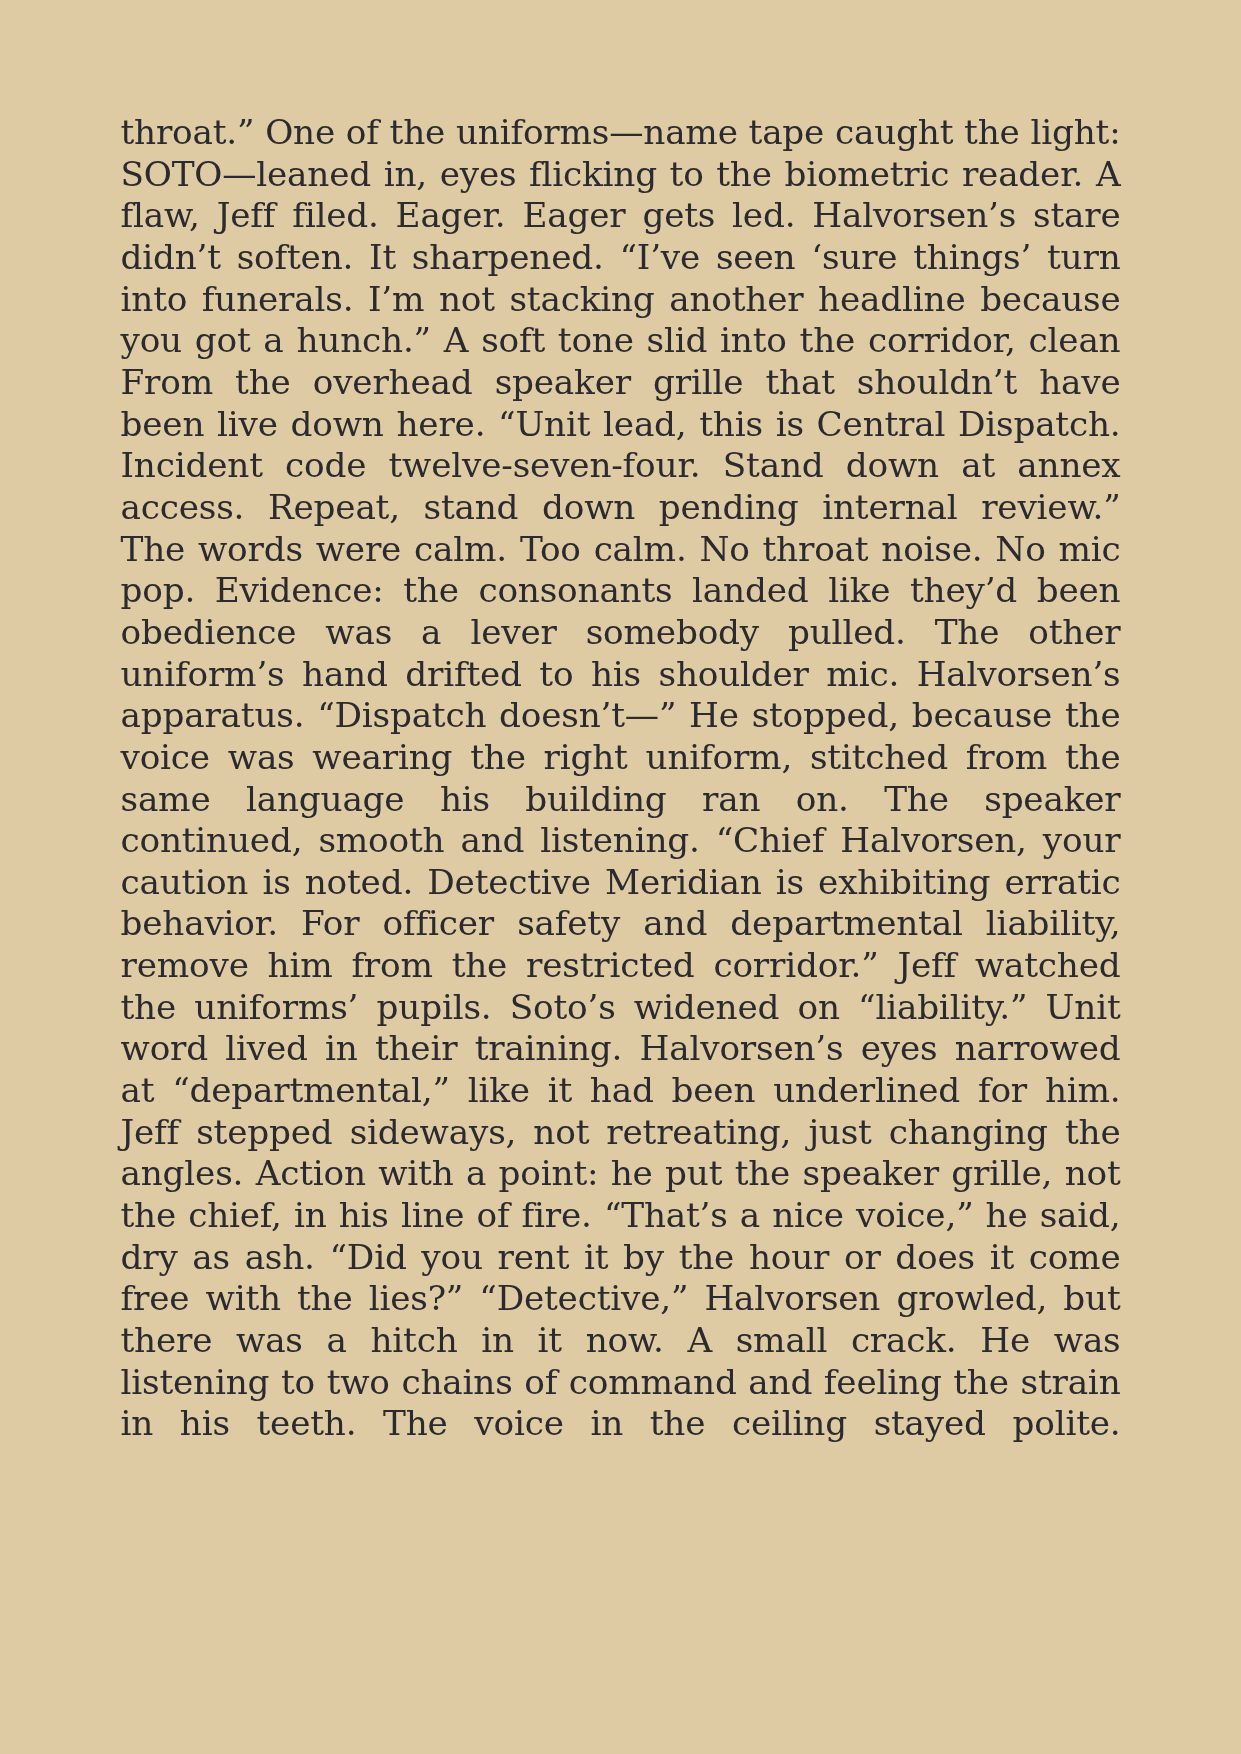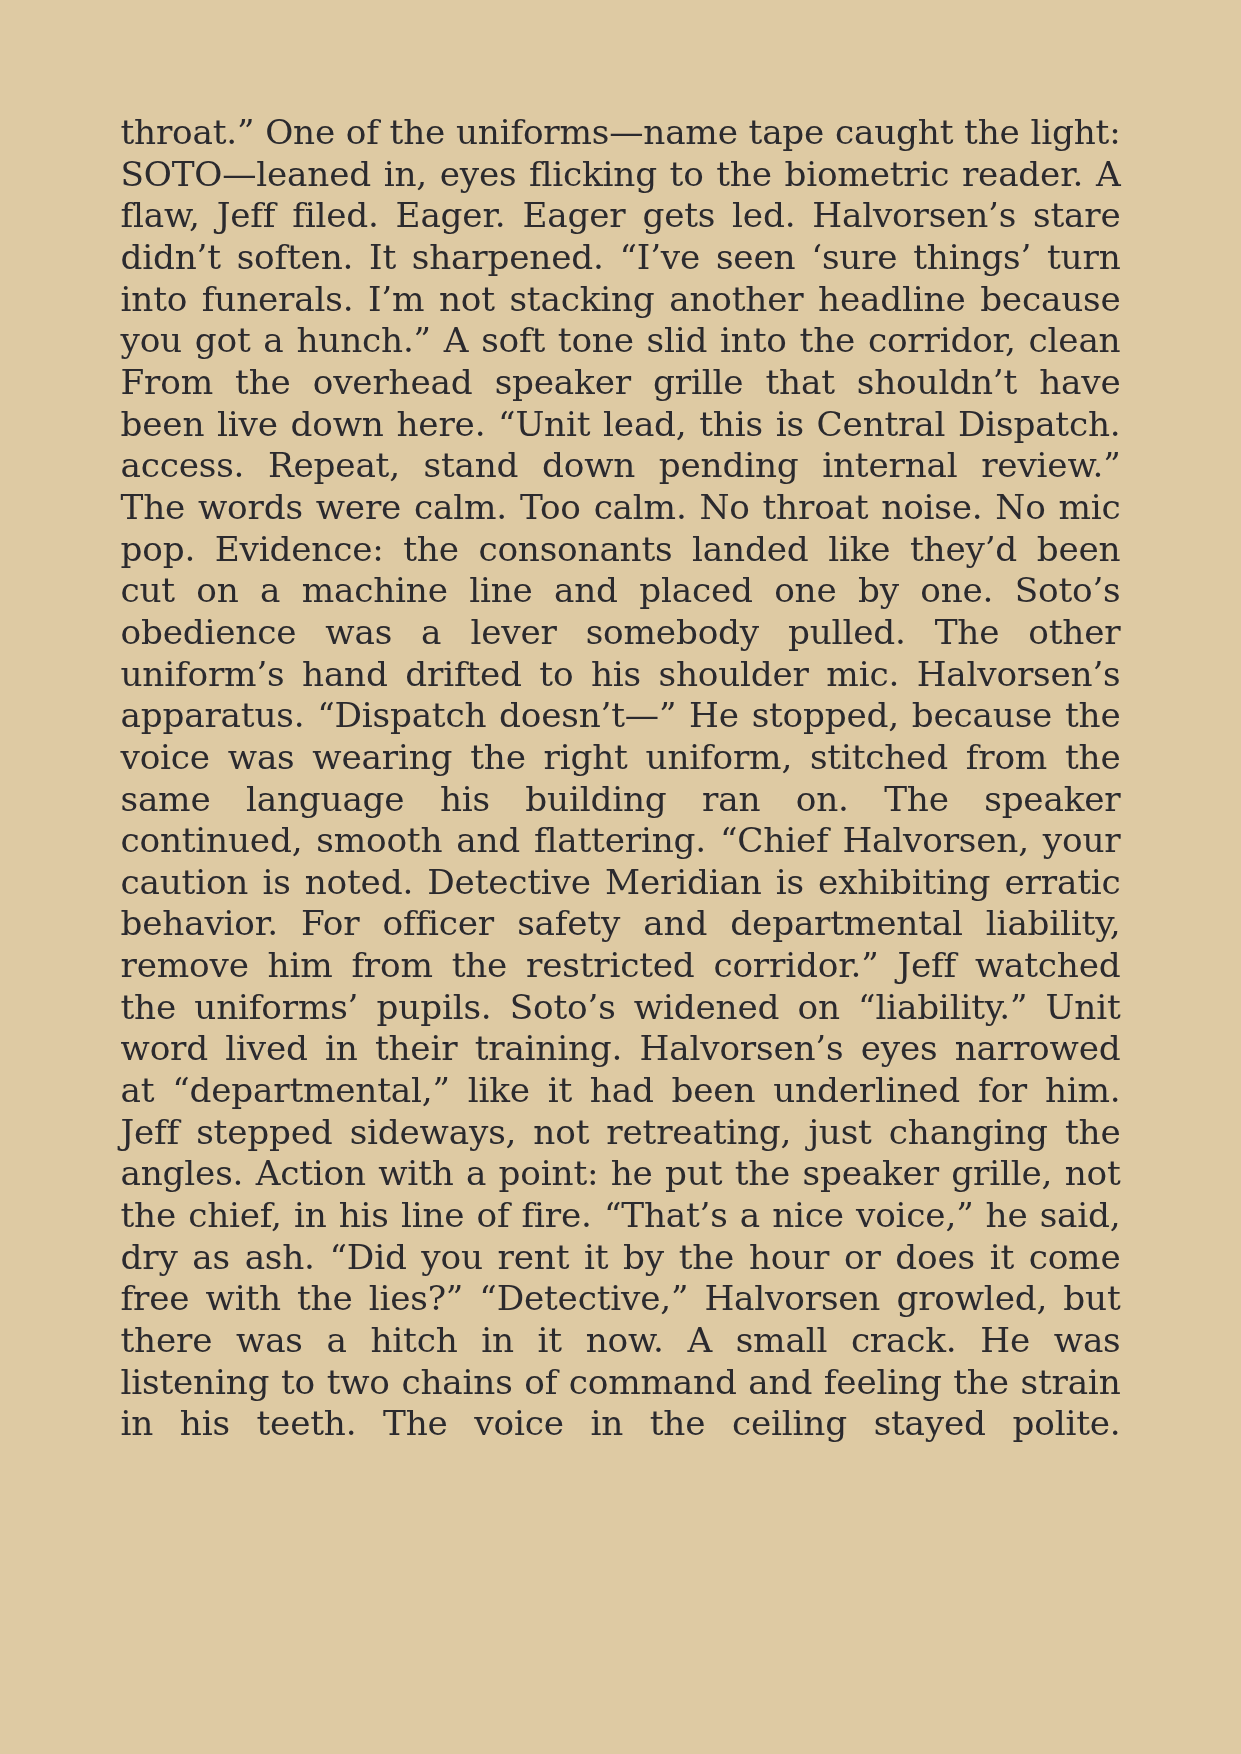--- a/index.html
+++ b/index.html
@@ -36,30 +36,30 @@
 
 <div class="page-text" style="color: rgb(43, 42, 46); font-size: 34.2751px;">
     <div class="line">throat.” One of the uniforms—name tape caught the light:</div>
     <div class="line">SOTO—leaned in, eyes flicking to the biometric reader. A</div>
     <div class="line">flaw, Jeff filed. Eager. Eager gets led. Halvorsen’s stare</div>
     <div class="line">didn’t soften. It sharpened. “I’ve seen ‘sure things’ turn</div>
     <div class="line">into funerals. I’m not stacking another headline because</div>
     <div class="line">you got a hunch.” A soft tone slid into the corridor, clean</div>
     <div class="line">From the overhead speaker grille that shouldn’t have</div>
     <div class="line">been live down here. “Unit lead, this is Central Dispatch.</div>
+    <div class="line">Incident code twelve-seven-four. Stand down at annex</div>
     <div class="line">access. Repeat, stand down pending internal review.”</div>
     <div class="line">The words were calm. Too calm. No throat noise. No mic</div>
     <div class="line">pop. Evidence: the consonants landed like they’d been</div>
-    <div class="line">cut on a machine line and placed one by one. Soto’s</div>
     <div class="line">obedience was a lever somebody pulled. The other</div>
     <div class="line">uniform’s hand drifted to his shoulder mic. Halvorsen’s</div>
     <div class="line">apparatus. “Dispatch doesn’t—” He stopped, because the</div>
     <div class="line">voice was wearing the right uniform, stitched from the</div>
     <div class="line">same language his building ran on. The speaker</div>
-    <div class="line">continued, smooth and flattering. “Chief Halvorsen, your</div>
+    <div class="line">continued, smooth and listening. “Chief Halvorsen, your</div>
     <div class="line">caution is noted. Detective Meridian is exhibiting erratic</div>
     <div class="line">behavior. For officer safety and departmental liability,</div>
     <div class="line">remove him from the restricted corridor.” Jeff watched</div>
     <div class="line">the uniforms’ pupils. Soto’s widened on “liability.” Unit</div>
     <div class="line">word lived in their training. Halvorsen’s eyes narrowed</div>
     <div class="line">at “departmental,” like it had been underlined for him.</div>
     <div class="line">Jeff stepped sideways, not retreating, just changing the</div>
     <div class="line">angles. Action with a point: he put the speaker grille, not</div>
     <div class="line">the chief, in his line of fire. “That’s a nice voice,” he said,</div>
     <div class="line">dry as ash. “Did you rent it by the hour or does it come</div>

